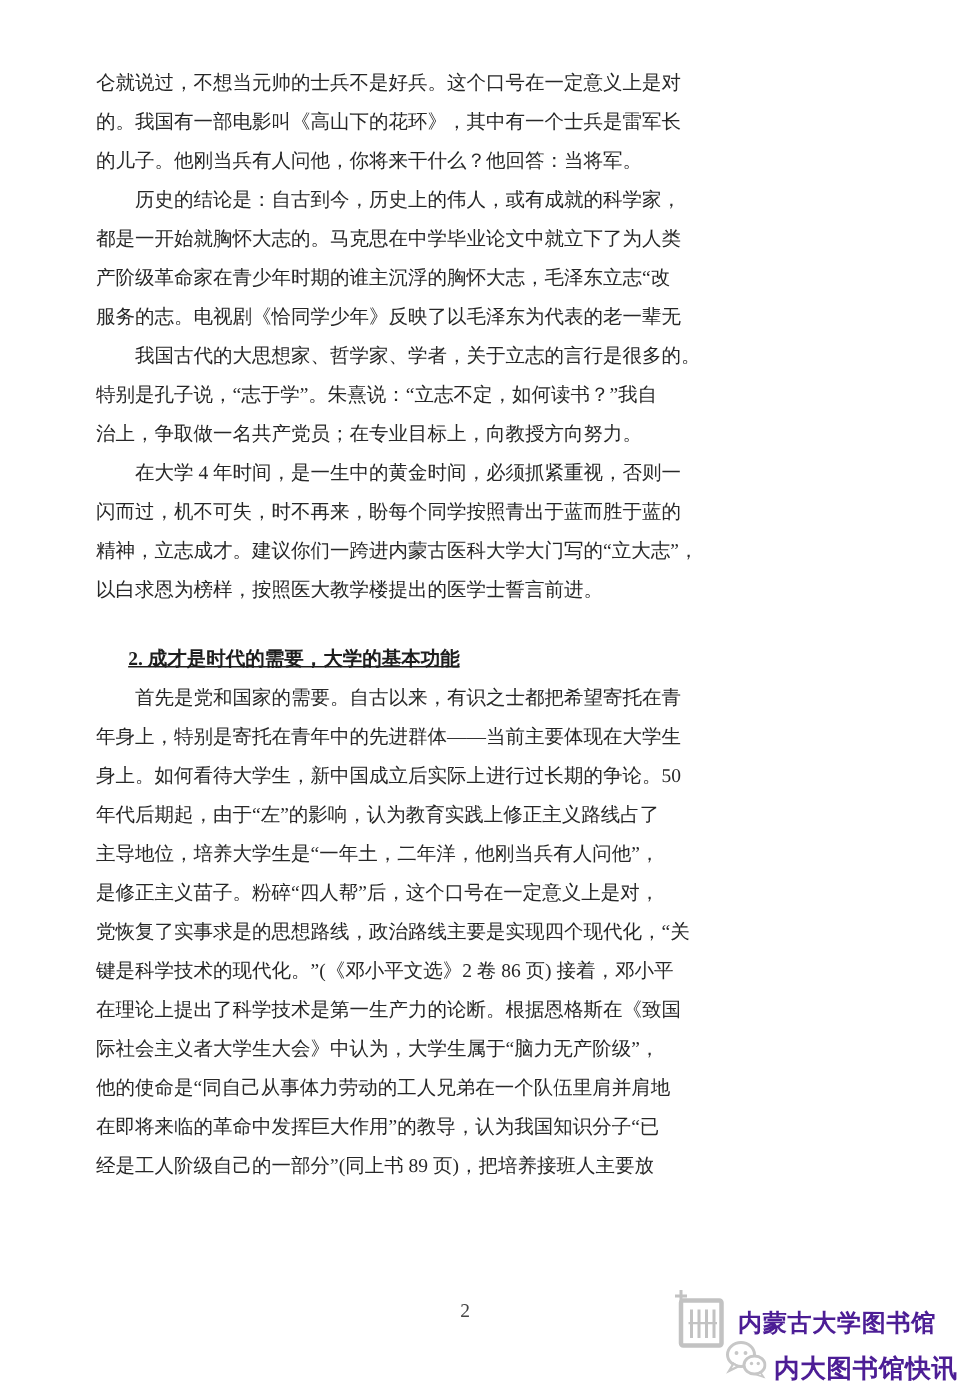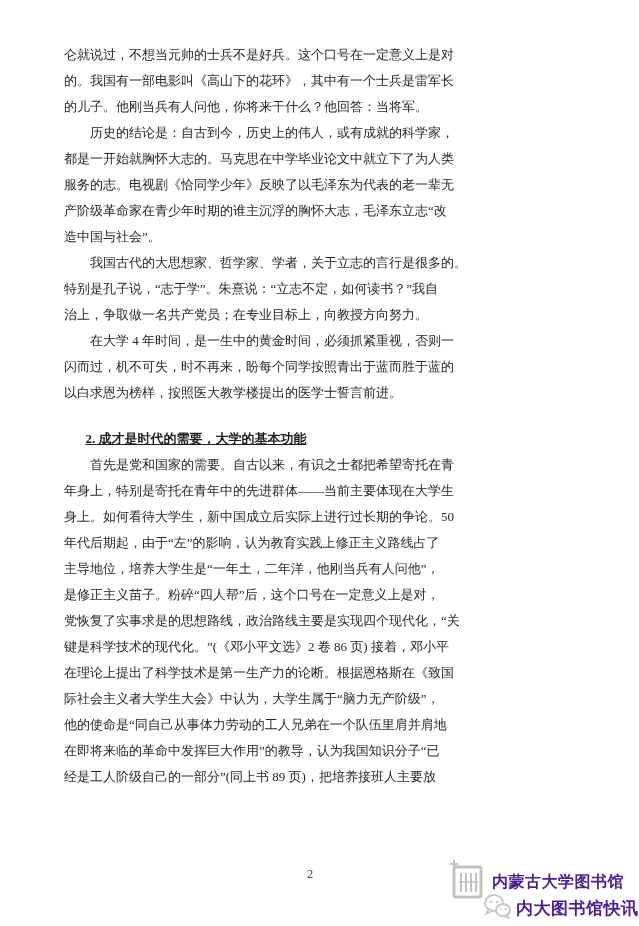--- a/index.html
+++ b/index.html
@@ -68,21 +68,21 @@
     left: 6px;
     top: 6px;
     display: flex;
     align-items: center;
   }
   .wm-row2 {
     position: absolute;
     left: 40px;
     top: 40px;
     display: flex;
-    align-items: center;
+    align-items: flex-end;
   }
   .wm-text {
     font-weight: bold;
     font-size: 16px;
     letter-spacing: 0.5px;
     color: #4c1d95;
     text-shadow: 0.5px 0.5px 0 #ffffff;
     white-space: nowrap;
   }
   .wm-row2 .wm-text {
@@ -101,28 +101,28 @@
 <body>
 
 <div class="page">
 
   <div class="text-block">
       <div class="line body">仑就说过，不想当元帅的士兵不是好兵。这个口号在一定意义上是对</div>
       <div class="line body">的。我国有一部电影叫《高山下的花环》，其中有一个士兵是雷军长</div>
       <div class="line body">的儿子。他刚当兵有人问他，你将来干什么？他回答：当将军。</div>
       <div class="line indent">历史的结论是：自古到今，历史上的伟人，或有成就的科学家，</div>
       <div class="line body">都是一开始就胸怀大志的。马克思在中学毕业论文中就立下了为人类</div>
+      <div class="line body">产阶级革命家在青少年时期的谁主沉浮的胸怀大志，毛泽东立志“改</div>
       <div class="line body">服务的志。电视剧《恰同学少年》反映了以毛泽东为代表的老一辈无</div>
-      <div class="line body">产阶级革命家在青少年时期的谁主沉浮的胸怀大志，毛泽东立志“改</div>
-      <div class="line body">造中国与社会”。</div>
       <div class="line indent">我国古代的大思想家、哲学家、学者，关于立志的言行是很多的。</div>
       <div class="line body">特别是孔子说，“志于学”。朱熹说：“立志不定，如何读书？”我自</div>
       <div class="line body">治上，争取做一名共产党员；在专业目标上，向教授方向努力。</div>
       <div class="line indent">在大学 4 年时间，是一生中的黄金时间，必须抓紧重视，否则一</div>
       <div class="line body">闪而过，机不可失，时不再来，盼每个同学按照青出于蓝而胜于蓝的</div>
+      <div class="line body">精神，立志成才。建议你们一跨进内蒙古医科大学大门写的“立大志”，</div>
       <div class="line body">以白求恩为榜样，按照医大教学楼提出的医学士誓言前进。</div>
       <div class="line heading">2. 成才是时代的需要，大学的基本功能</div>
       <div class="line indent">首先是党和国家的需要。自古以来，有识之士都把希望寄托在青</div>
       <div class="line body">年身上，特别是寄托在青年中的先进群体——当前主要体现在大学生</div>
       <div class="line body">身上。如何看待大学生，新中国成立后实际上进行过长期的争论。50</div>
       <div class="line body">年代后期起，由于“左”的影响，认为教育实践上修正主义路线占了</div>
       <div class="line body">主导地位，培养大学生是“一年土，二年洋，他刚当兵有人问他”，</div>
       <div class="line body">是修正主义苗子。粉碎“四人帮”后，这个口号在一定意义上是对，</div>
       <div class="line body">党恢复了实事求是的思想路线，政治路线主要是实现四个现代化，“关</div>
       <div class="line body">键是科学技术的现代化。”(《邓小平文选》2 卷 86 页) 接着，邓小平</div>

